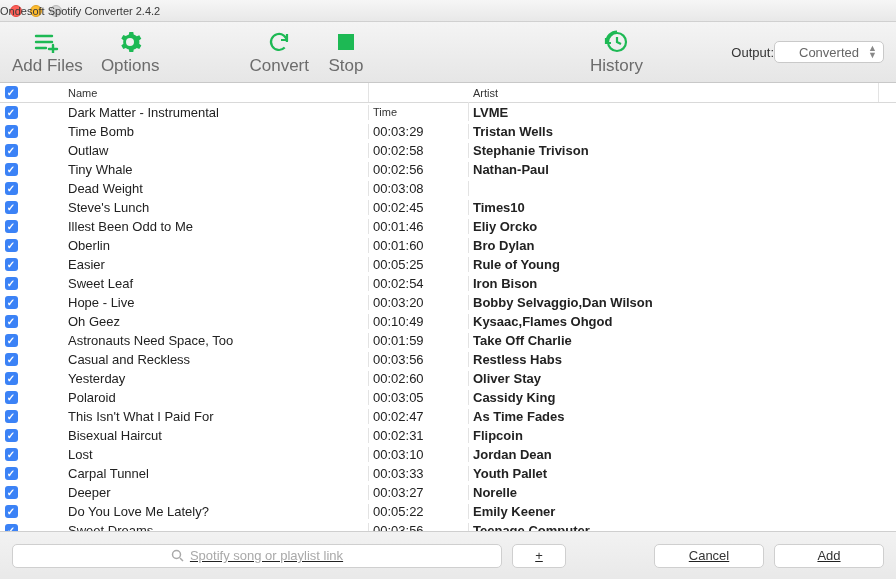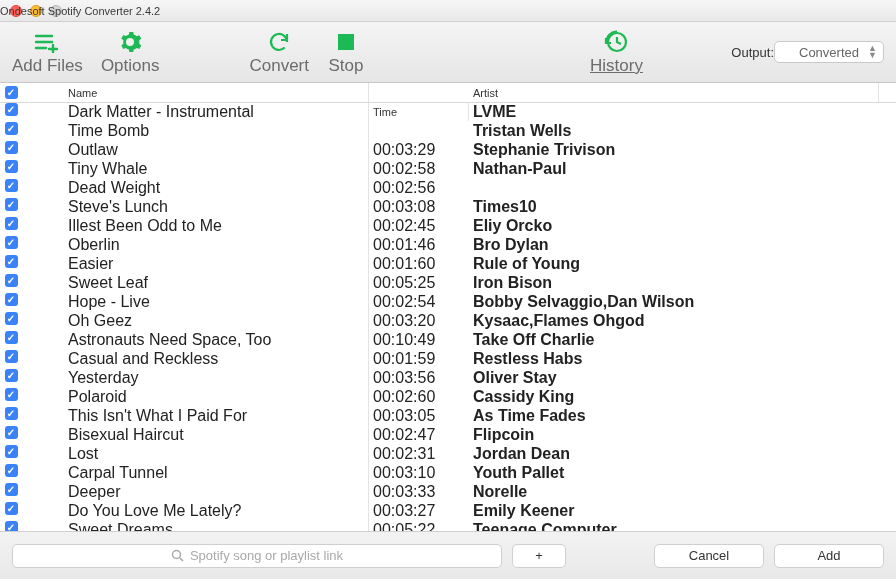--- a/index.html
+++ b/index.html
@@ -47,21 +47,21 @@
     padding: 0 12px;
     position: relative;
   }
   .tool-group { display:flex; gap:18px; }
   .tool {
     display:flex; flex-direction:column; align-items:center;
     font-size:17px; color:#6c6c6c; cursor:pointer; min-width:38px;
   }
   .tool .icon { height:28px; display:flex; align-items:center; justify-content:center; color:#1db954; }
   .tool svg { display:block; }
-  .tool-center { position:absolute; left:50%; transform:translateX(-50%);text-decoration:underline; }
+  .tool-center { position:absolute; left:50%; transform:translateX(-50%); }
   .output-wrap {
     margin-left:auto; display:flex; align-items:center; 
   }
   .output-label { font-size:13px; color:#333; }
   .select {
     background:#fff; border:1px solid #c9c9c9; border-radius:5px;
     height:22px; width:110px; display:flex; align-items:center; justify-content:center;
     font-size:13px; color:#666; position:relative;
   }
   .select .arrows {
@@ -88,35 +88,36 @@
     color:#fff; font-size:10px; line-height:1;
   }
   .chk::after{ content:"✓"; font-weight:bold; }
   
   .tbody {
     height: 447px;
     overflow-y:auto;
     background:#fff;
   }
   .row {
-    display:flex; height:19px;
-    font-size:16px; color:#222;
+    display:flex; align-items:center; height:19px;
+    font-size:13px; color:#222;
   }
   .row .col-check{width:22px;display:flex;justify-content:center;}
   .row .col-name {width:303px;padding-left:2px;white-space:nowrap;overflow:hidden;}
   .row .col-time {width:100px;padding-left:4px;}
   .row .col-artist{flex:1;padding-left:4px;white-space:nowrap;overflow:hidden;font-weight:bold;}
   
   .bottom {
     position:absolute; left:0; right:0; bottom:0;
     height:48px;
     background:linear-gradient(#f2f2f2,#e9e9e9);
     border-top:1px solid #cfcfcf;
     display:flex; align-items:center; gap:10px;
     padding:0 12px;
+    text-decoration:underline;
   }
   .search {
     flex:1; height:24px; background:#fff; border:1px solid #cfcfcf;
     border-radius:5px; display:flex; align-items:center; justify-content:center;
     color:#a9a9a9; font-size:13px;
     max-width:490px;
   }
   .search svg { margin-right:6px; }
   .btn {
     height:24px; background:#fff; border:1px solid #cfcfcf; border-radius:5px;

